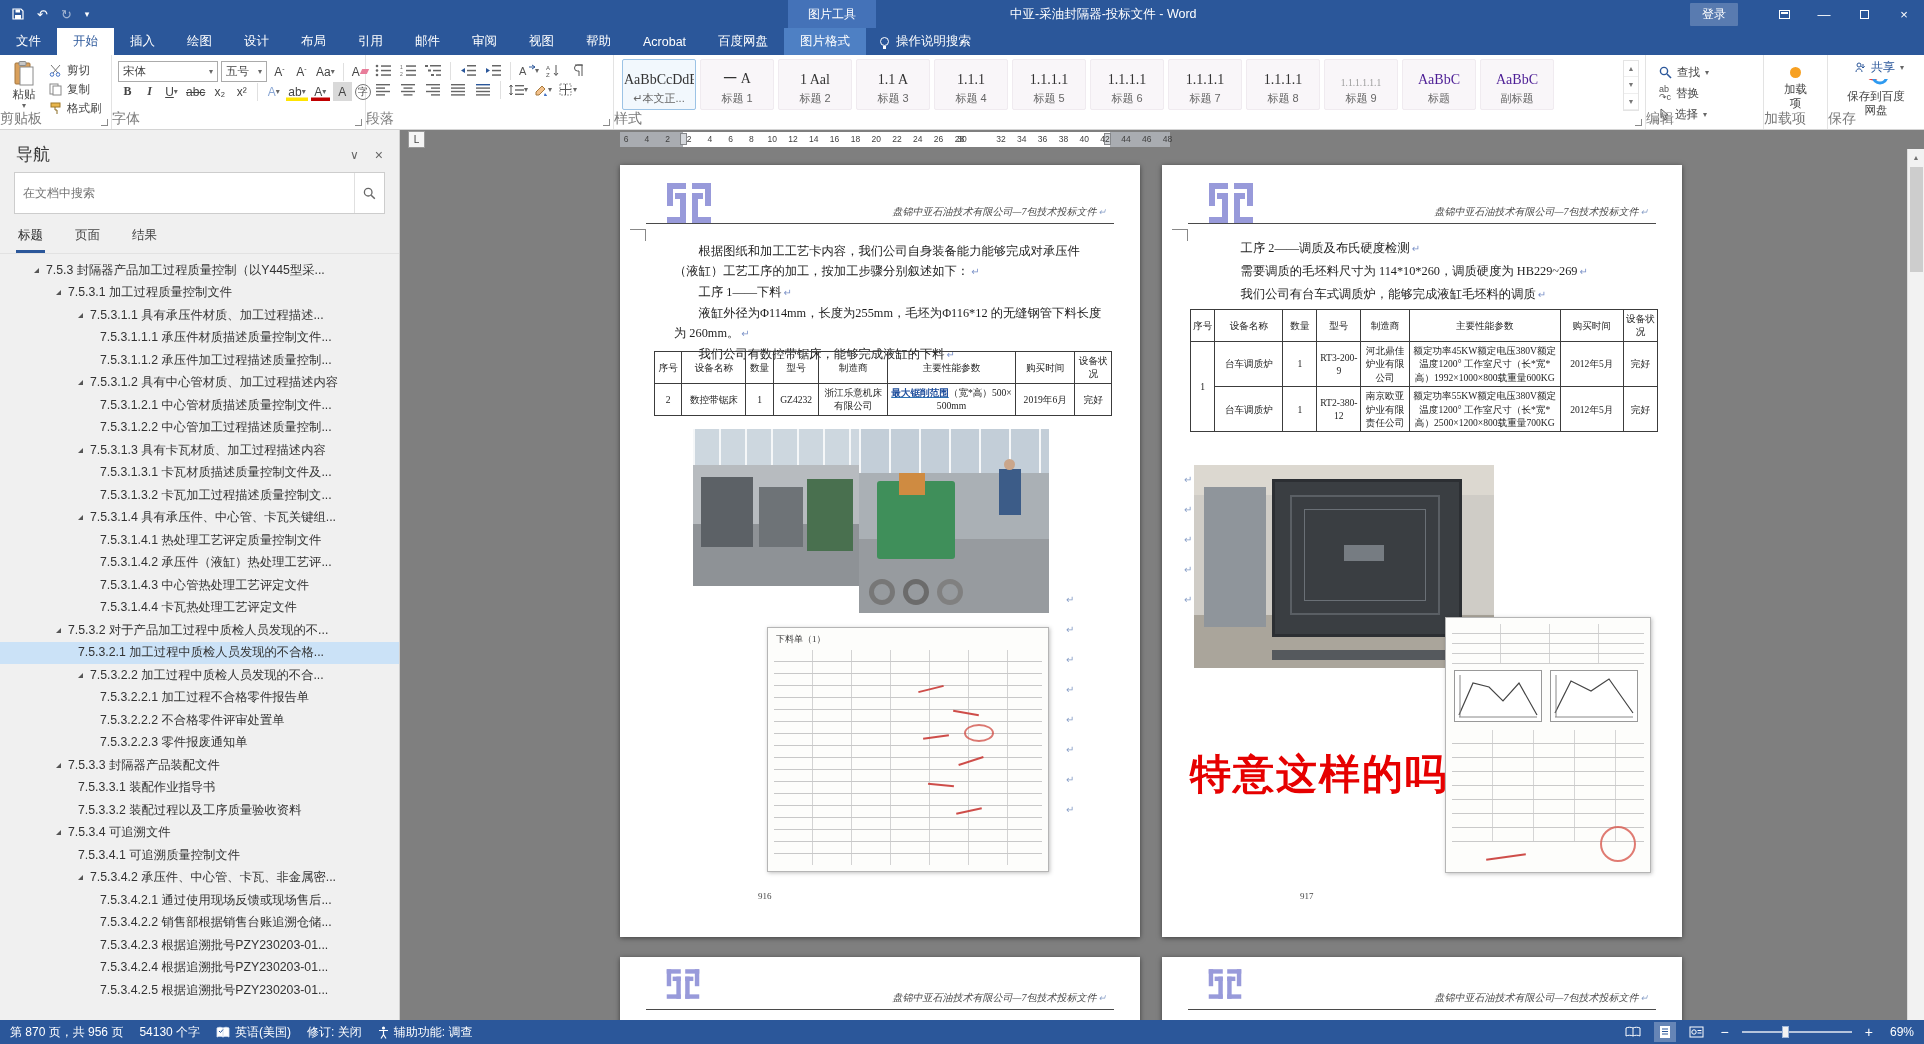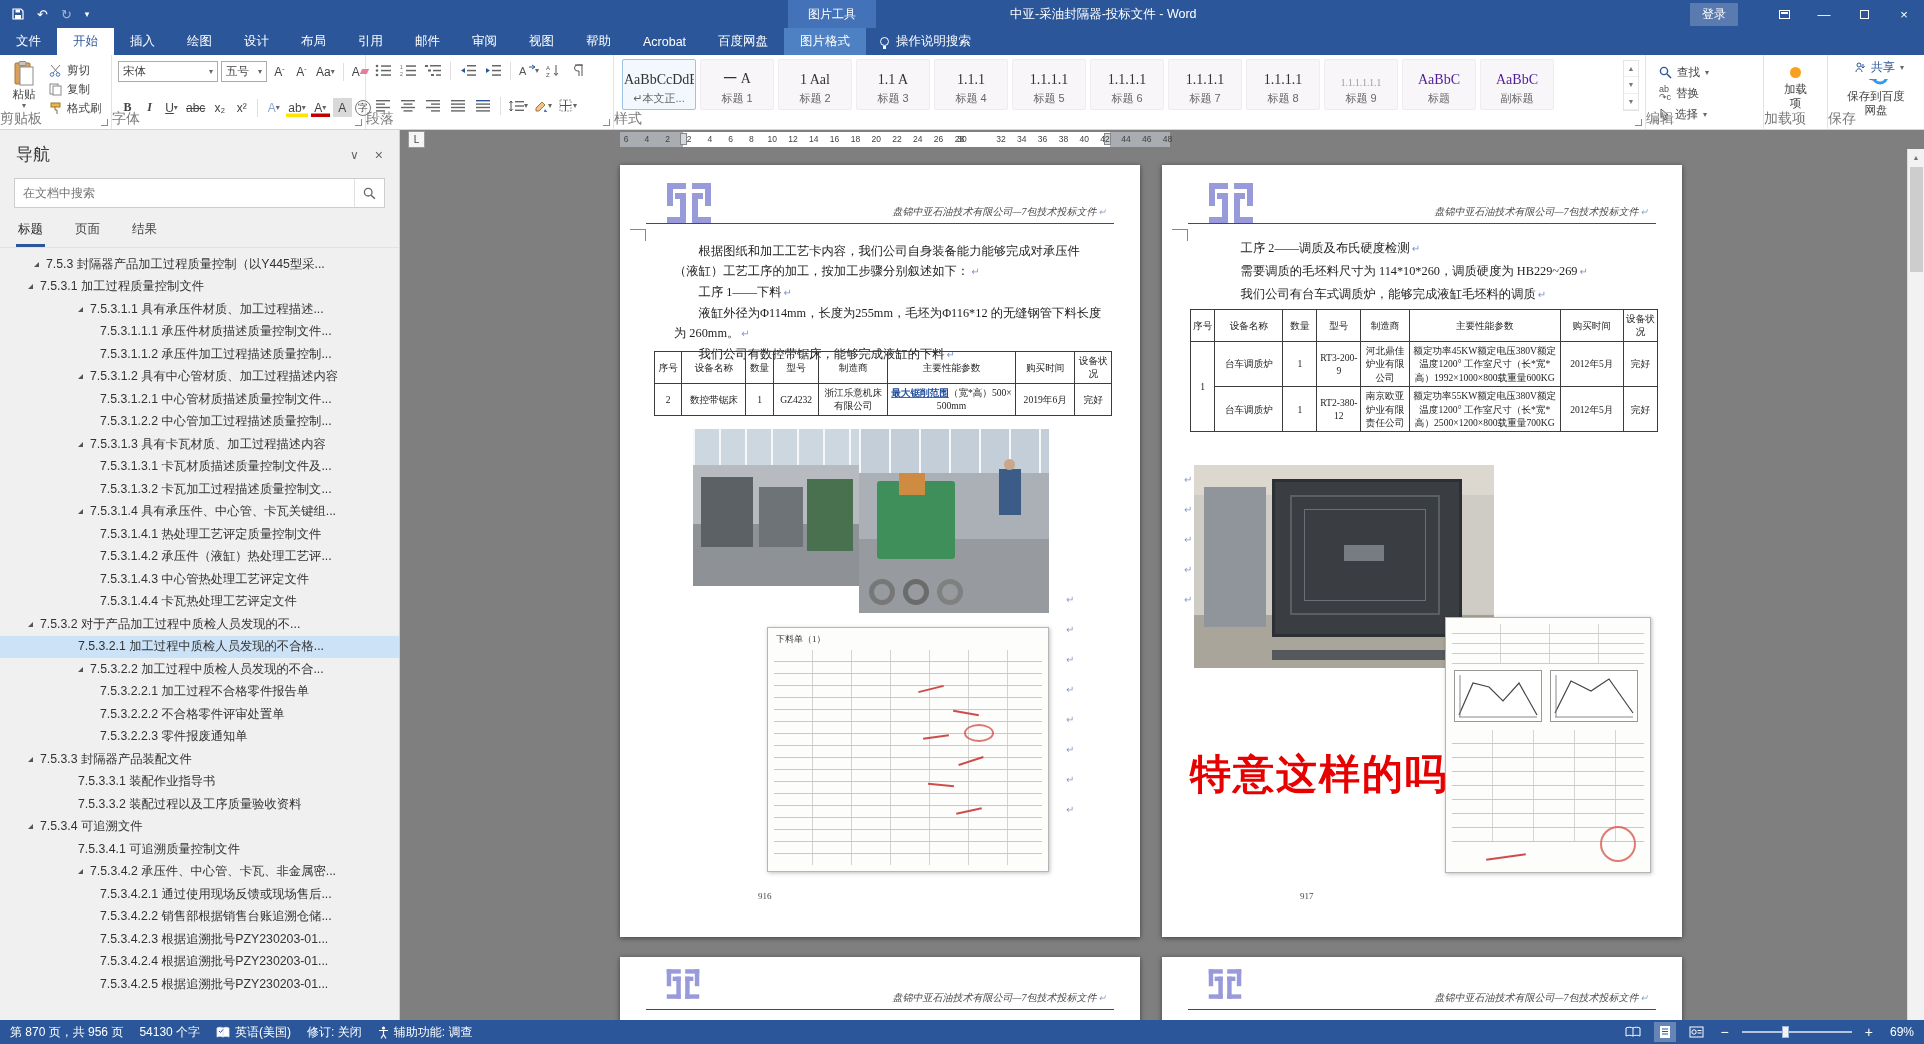--- a/index.html
+++ b/index.html
@@ -32,21 +32,21 @@
 .sharebox{position:absolute;right:10px;top:27px;height:24px;display:flex;align-items:center;gap:5px;border:1px solid rgba(255,255,255,.85);padding:0 9px;color:#2b579a;background:#fff;font-size:12px;border-radius:2px;z-index:5}
 
 
 .ribbon{height:75px;background:#fff;border-bottom:1px solid #d4d4d4;display:flex;position:relative;color:#444}
 .rgroup{position:relative;border-right:1px solid #e3e3e3;padding:4px 6px 15px 6px;display:flex;align-items:flex-start}
 .glabel{position:absolute;left:0;right:0;bottom:1px;font-size:14px;color:#7b7b7b}
 .dl{position:absolute;right:3px;bottom:3px;width:7px;height:7px;border-right:1.4px solid #8a8a8a;border-bottom:1.4px solid #8a8a8a}
 .bigbtn{display:flex;flex-direction:column;align-items:center;justify-content:flex-start;font-size:11.5px;color:#444;padding:2px 6px;line-height:1.25;text-align:center}
 .smallcol{display:flex;flex-direction:column;justify-content:flex-start;gap:1px;margin-left:4px;padding-top:2px}
 .smallbtn{display:flex;align-items:center;gap:5px;font-size:11.5px;height:18px;padding:0 3px;color:#444}
-.fontgrid{display:flex;flex-direction:column;gap:16px;padding-top:2px}
+.fontgrid{display:flex;flex-direction:column;gap:0;padding-top:2px}
 .frow{display:flex;align-items:center;gap:3px}
 .combo{height:21px;border:1px solid #ababab;background:#fff;display:flex;align-items:center;justify-content:space-between;font-size:11.5px;padding:0 4px;gap:6px}
 .caret{font-size:8px;color:#666}
 .fbtn{min-width:19px;height:19px;display:flex;align-items:center;justify-content:center;font-size:12px;color:#444;padding:0 2px}
 .fbtn b{font-family:"Liberation Serif",serif}
 .vsep{width:1px;height:18px;background:#e0e0e0;margin:0 3px}
 .redbar{box-shadow:inset 0 -3.5px 0 #c00000}
 .ylwbar{box-shadow:inset 0 -3.5px 0 #ffe400}
 .graybg{background:#d9d9d9}
 .circ{border:1px solid #777;border-radius:50%;width:16px;height:16px;font-size:10px;display:flex;align-items:center;justify-content:center}
@@ -66,31 +66,31 @@
 .addinbtn{display:flex;flex-direction:column;align-items:center;font-size:11.5px;gap:4px;padding:4px 8px;text-align:center;line-height:1.25}
 .odot{width:11px;height:11px;border-radius:50%;background:#f7a021;margin-top:4px}
 
 
 .main{display:flex;height:890px}
 
 .nav{width:400px;background:#f0f0f0;border-right:1px solid #cfcfcf;display:flex;flex-direction:column}
 .navhead{display:flex;align-items:center;padding:13px 16px 6px 16px}
 .navtitle{font-size:17px;color:#3a3a3a;flex:1}
 .nvi{color:#666;font-size:12px;margin-left:16px}
-.navsearch{margin:6px 14px 2px 14px;height:30px;background:#fff;border:1px solid #cdcdcd;display:flex;align-items:center}
+.navsearch{margin:0 14px 2px 14px;height:42px;background:#fff;border:1px solid #cdcdcd;display:flex;align-items:center}
 .navsearch input{flex:1;border:none;outline:none;font-size:12px;color:#555;padding:0 8px;font-family:"Liberation Sans",sans-serif;background:transparent}
 .searchbtn{width:30px;height:100%;border-left:1px solid #e0e0e0;display:flex;align-items:center;justify-content:center}
 .navtabs{display:flex;gap:28px;padding:8px 16px 0 16px;font-size:12.5px;color:#444;border-bottom:1px solid #e2e2e2}
 .navtab{padding:3px 2px 6px 2px}
 .navtab.active{color:#1f1f1f;border-bottom:3px solid #2b579a}
 .navlist{flex:1;overflow:hidden;padding-top:5px;font-size:12.3px;color:#333}
 .navitem{height:22.5px;display:flex;align-items:center;white-space:nowrap;overflow:hidden;cursor:default}
 .navitem .tri{display:none;width:0;height:0;border-bottom:5px solid #555;border-left:5px solid transparent;margin-right:7px;flex:none}
 .navitem.parent .tri{display:block}
-.navitem.lvl1{padding-left:34px}.navitem.lvl2{padding-left:28px}.navitem.lvl3{padding-left:78px}.navitem.lvl4{padding-left:100px}
+.navitem.lvl1{padding-left:34px}.navitem.lvl2{padding-left:56px}.navitem.lvl3{padding-left:78px}.navitem.lvl4{padding-left:100px}
 .navitem.sel{background:#cbe2f7}
 
 
 .doccol{flex:1;display:flex;flex-direction:column;position:relative;min-width:0}
 .rulerrow{height:19px;position:relative;background:#7f7f7f;flex:none}
 .tabsel{position:absolute;left:8px;top:1px;width:17px;height:17px;background:#f5f5f5;border:1px solid #999;color:#444;font-size:10px;display:flex;align-items:center;justify-content:center}
 .rmargin{position:absolute;left:220px;top:2px;width:550px;height:15px;background:#a9acb1}
 .rband{position:absolute;left:283px;top:2px;width:427px;height:15px;background:#fff}
 .rnum{position:absolute;top:4px;font-size:8.5px;color:#3f3f3f;transform:translateX(-50%)}
 .imark{position:absolute;top:3px;width:7px;height:12px;background:#d5d8dc;border:1px solid #85878a}

